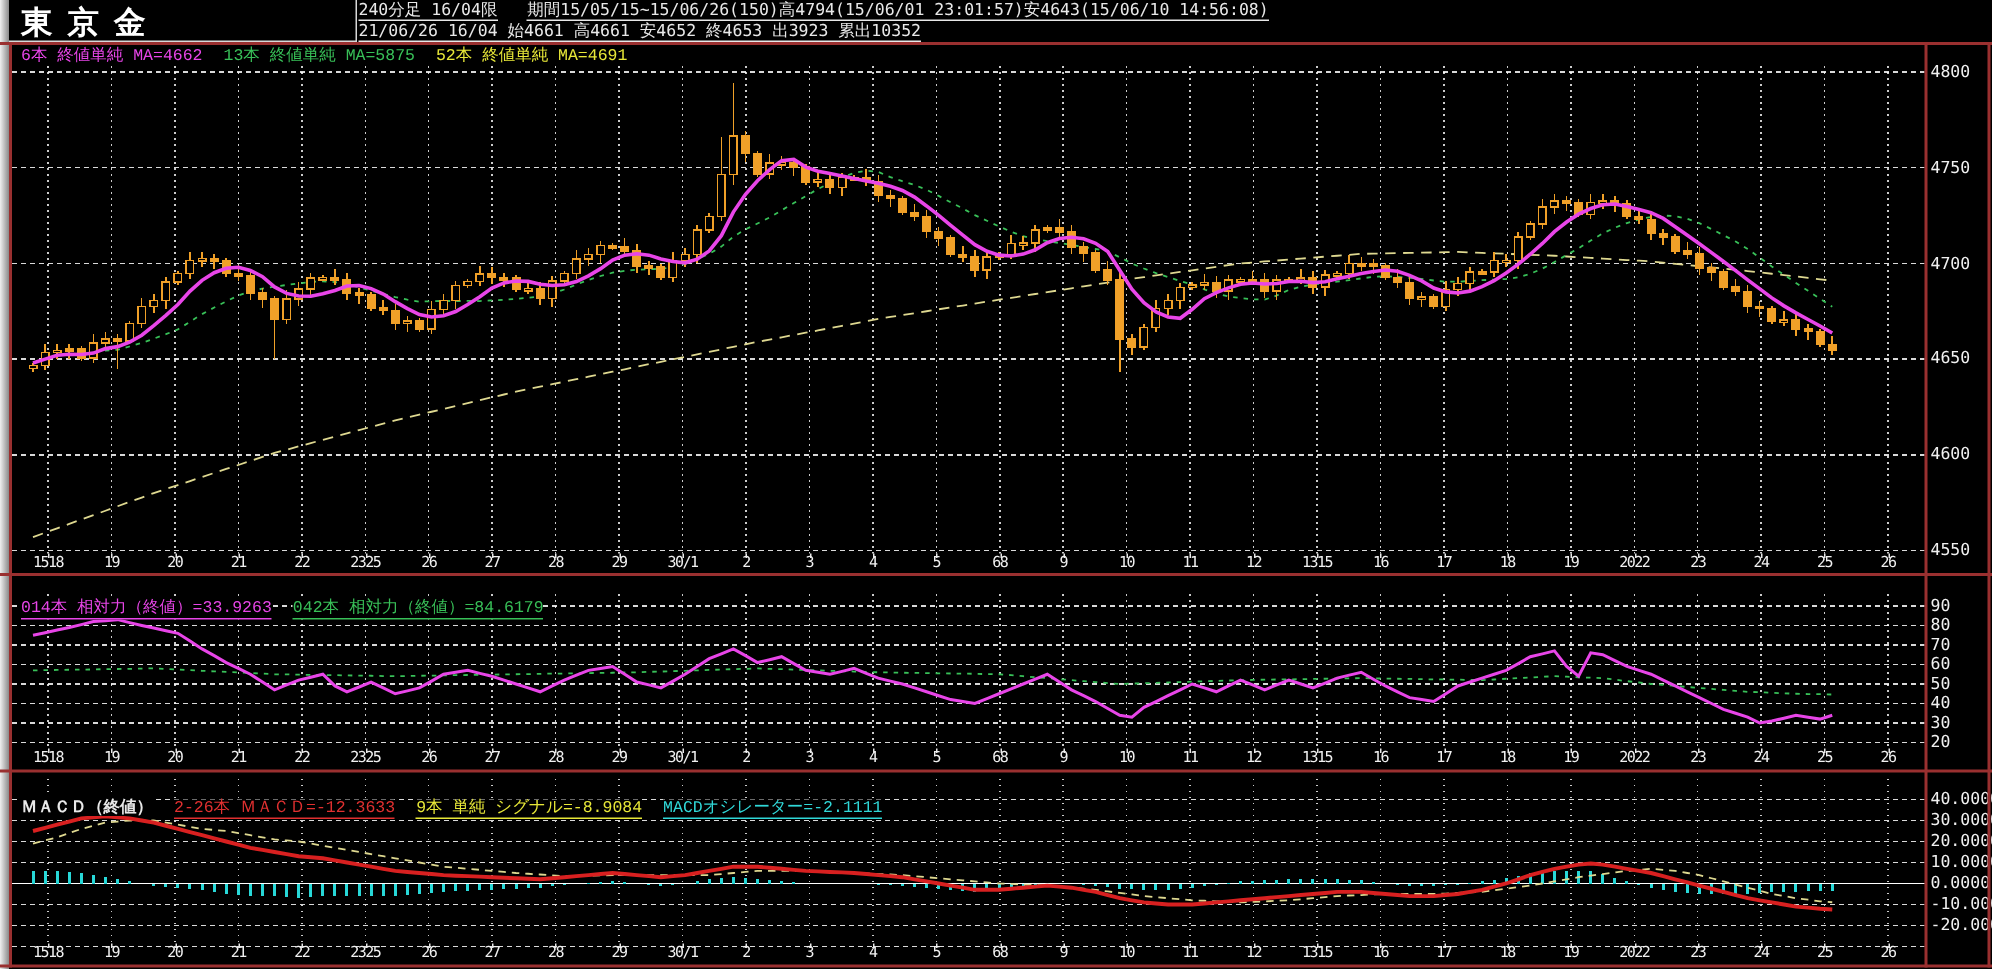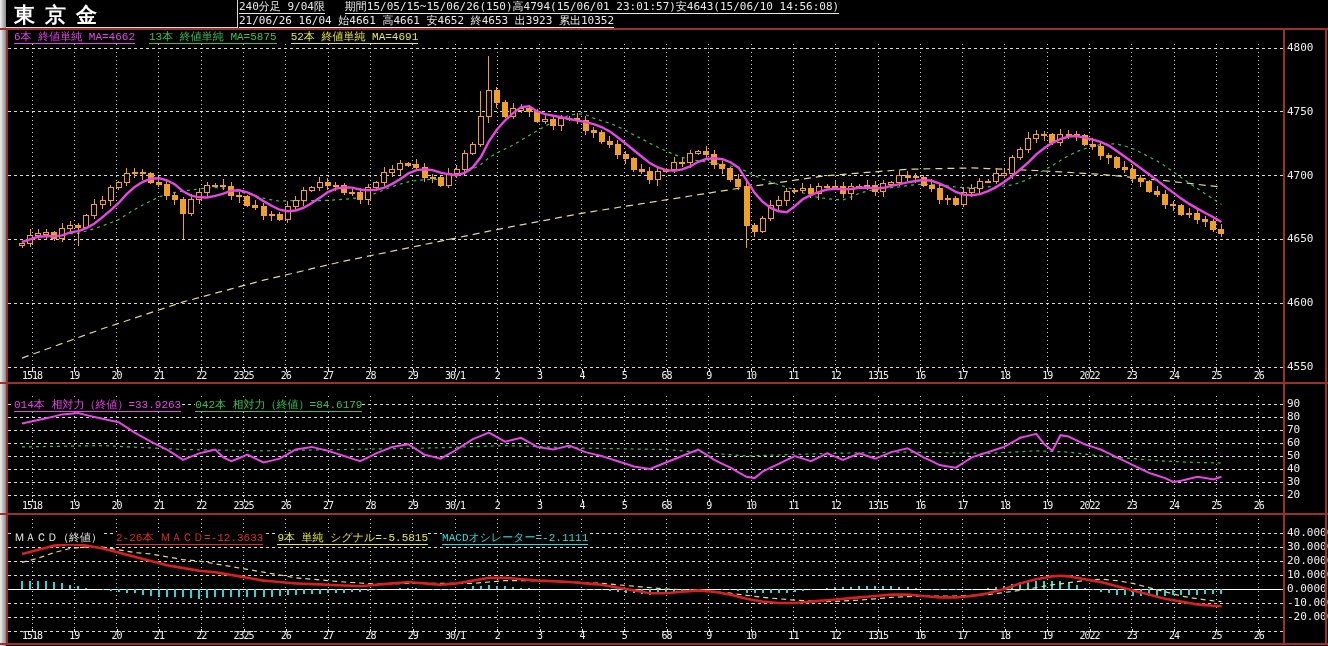--- a/index.html
+++ b/index.html
@@ -26,21 +26,21 @@
 </style>
 </head>
 <body>
 
 <div class="abs frame-left"></div>
 
 <div class="abs titlebar">
   <span class="title">東京金</span>
 </div>
 <div class="abs info1">
-  <span class="uline">240分足 9/04限</span>
+  <span class="uline">240分足 16/04限</span>
   <span>&nbsp;</span>
   <span class="uline">期間15/05/15~15/06/26(150)高4794(15/06/01 23:01:57)安4643(15/06/10 14:56:08)</span>
 </div>
 <div class="abs info2">
   <span class="uline">21/06/26 16/04 始4661 高4661 安4652 終4653 出3923 累出10352</span>
 </div>
 <div class="abs redline" style="left:0;top:28px;width:1328px;height:2px;"></div>
 
 <div class="abs legendrow" id="ma-legend" style="left:14px;top:30px;"><span class="leg-u" style="color: rgb(232, 69, 232);">6本 終値単純 MA=4662</span><span class="leg-u" style="color: rgb(56, 192, 88);">13本 終値単純 MA=5875</span><span class="leg-u" style="color: rgb(232, 232, 56);">52本 終値単純 MA=4691</span></div>
 
@@ -567,21 +567,21 @@
     <div class="dlabel" style="left: 1106.8px;">23</div>
     <div class="tickmark" style="left: 1166.1px;"></div>
     <div class="dlabel" style="left: 1149.1px;">24</div>
     <div class="tickmark" style="left: 1208.4px;"></div>
     <div class="dlabel" style="left: 1191.4px;">25</div>
     <div class="tickmark" style="left: 1250.7px;"></div>
     <div class="dlabel" style="left: 1233.7px;">26</div>
   </div>
 <div class="abs redline" style="left:0;top:513px;width:1328px;height:2px;"></div>
 
-<div class="abs legendrow" id="macd-legend" style="left:14px;top:531px;z-index:3;"><span style="color: rgb(232, 232, 232);">ＭＡＣＤ（終値）</span><span class="leg-u" style="color: rgb(224, 48, 48);">2-26本 ＭＡＣＤ=-12.3633</span><span class="leg-u" style="color: rgb(232, 232, 56);">9本 単純 シグナル=-5.5815</span><span class="leg-u" style="color: rgb(48, 216, 216);">MACDオシレーター=-2.1111</span></div>
+<div class="abs legendrow" id="macd-legend" style="left:14px;top:531px;z-index:3;"><span style="color: rgb(232, 232, 232); font-weight: bold;">ＭＡＣＤ（終値）</span><span class="leg-u" style="color: rgb(224, 48, 48);">2-26本 ＭＡＣＤ=-12.3633</span><span class="leg-u" style="color: rgb(232, 232, 56);">9本 単純 シグナル=-8.9084</span><span class="leg-u" style="color: rgb(48, 216, 216);">MACDオシレーター=-2.1111</span></div>
 <svg id="svg-macd" width="1275" height="113" style="left:8px;top:519px;">
     <line x1="24" y1="0" x2="24" y2="113" stroke="#ffffff" stroke-width="1" stroke-dasharray="1 3" opacity="0.8"></line>
     <line x1="66.3" y1="0" x2="66.3" y2="113" stroke="#ffffff" stroke-width="1" stroke-dasharray="1 3" opacity="0.8"></line>
     <line x1="108.6" y1="0" x2="108.6" y2="113" stroke="#ffffff" stroke-width="1" stroke-dasharray="1 3" opacity="0.8"></line>
     <line x1="150.89999999999998" y1="0" x2="150.89999999999998" y2="113" stroke="#ffffff" stroke-width="1" stroke-dasharray="1 3" opacity="0.8"></line>
     <line x1="193.2" y1="0" x2="193.2" y2="113" stroke="#ffffff" stroke-width="1" stroke-dasharray="1 3" opacity="0.8"></line>
     <line x1="235.5" y1="0" x2="235.5" y2="113" stroke="#ffffff" stroke-width="1" stroke-dasharray="1 3" opacity="0.8"></line>
     <line x1="277.79999999999995" y1="0" x2="277.79999999999995" y2="113" stroke="#ffffff" stroke-width="1" stroke-dasharray="1 3" opacity="0.8"></line>
     <line x1="320.09999999999997" y1="0" x2="320.09999999999997" y2="113" stroke="#ffffff" stroke-width="1" stroke-dasharray="1 3" opacity="0.8"></line>
     <line x1="362.4" y1="0" x2="362.4" y2="113" stroke="#ffffff" stroke-width="1" stroke-dasharray="1 3" opacity="0.8"></line>

